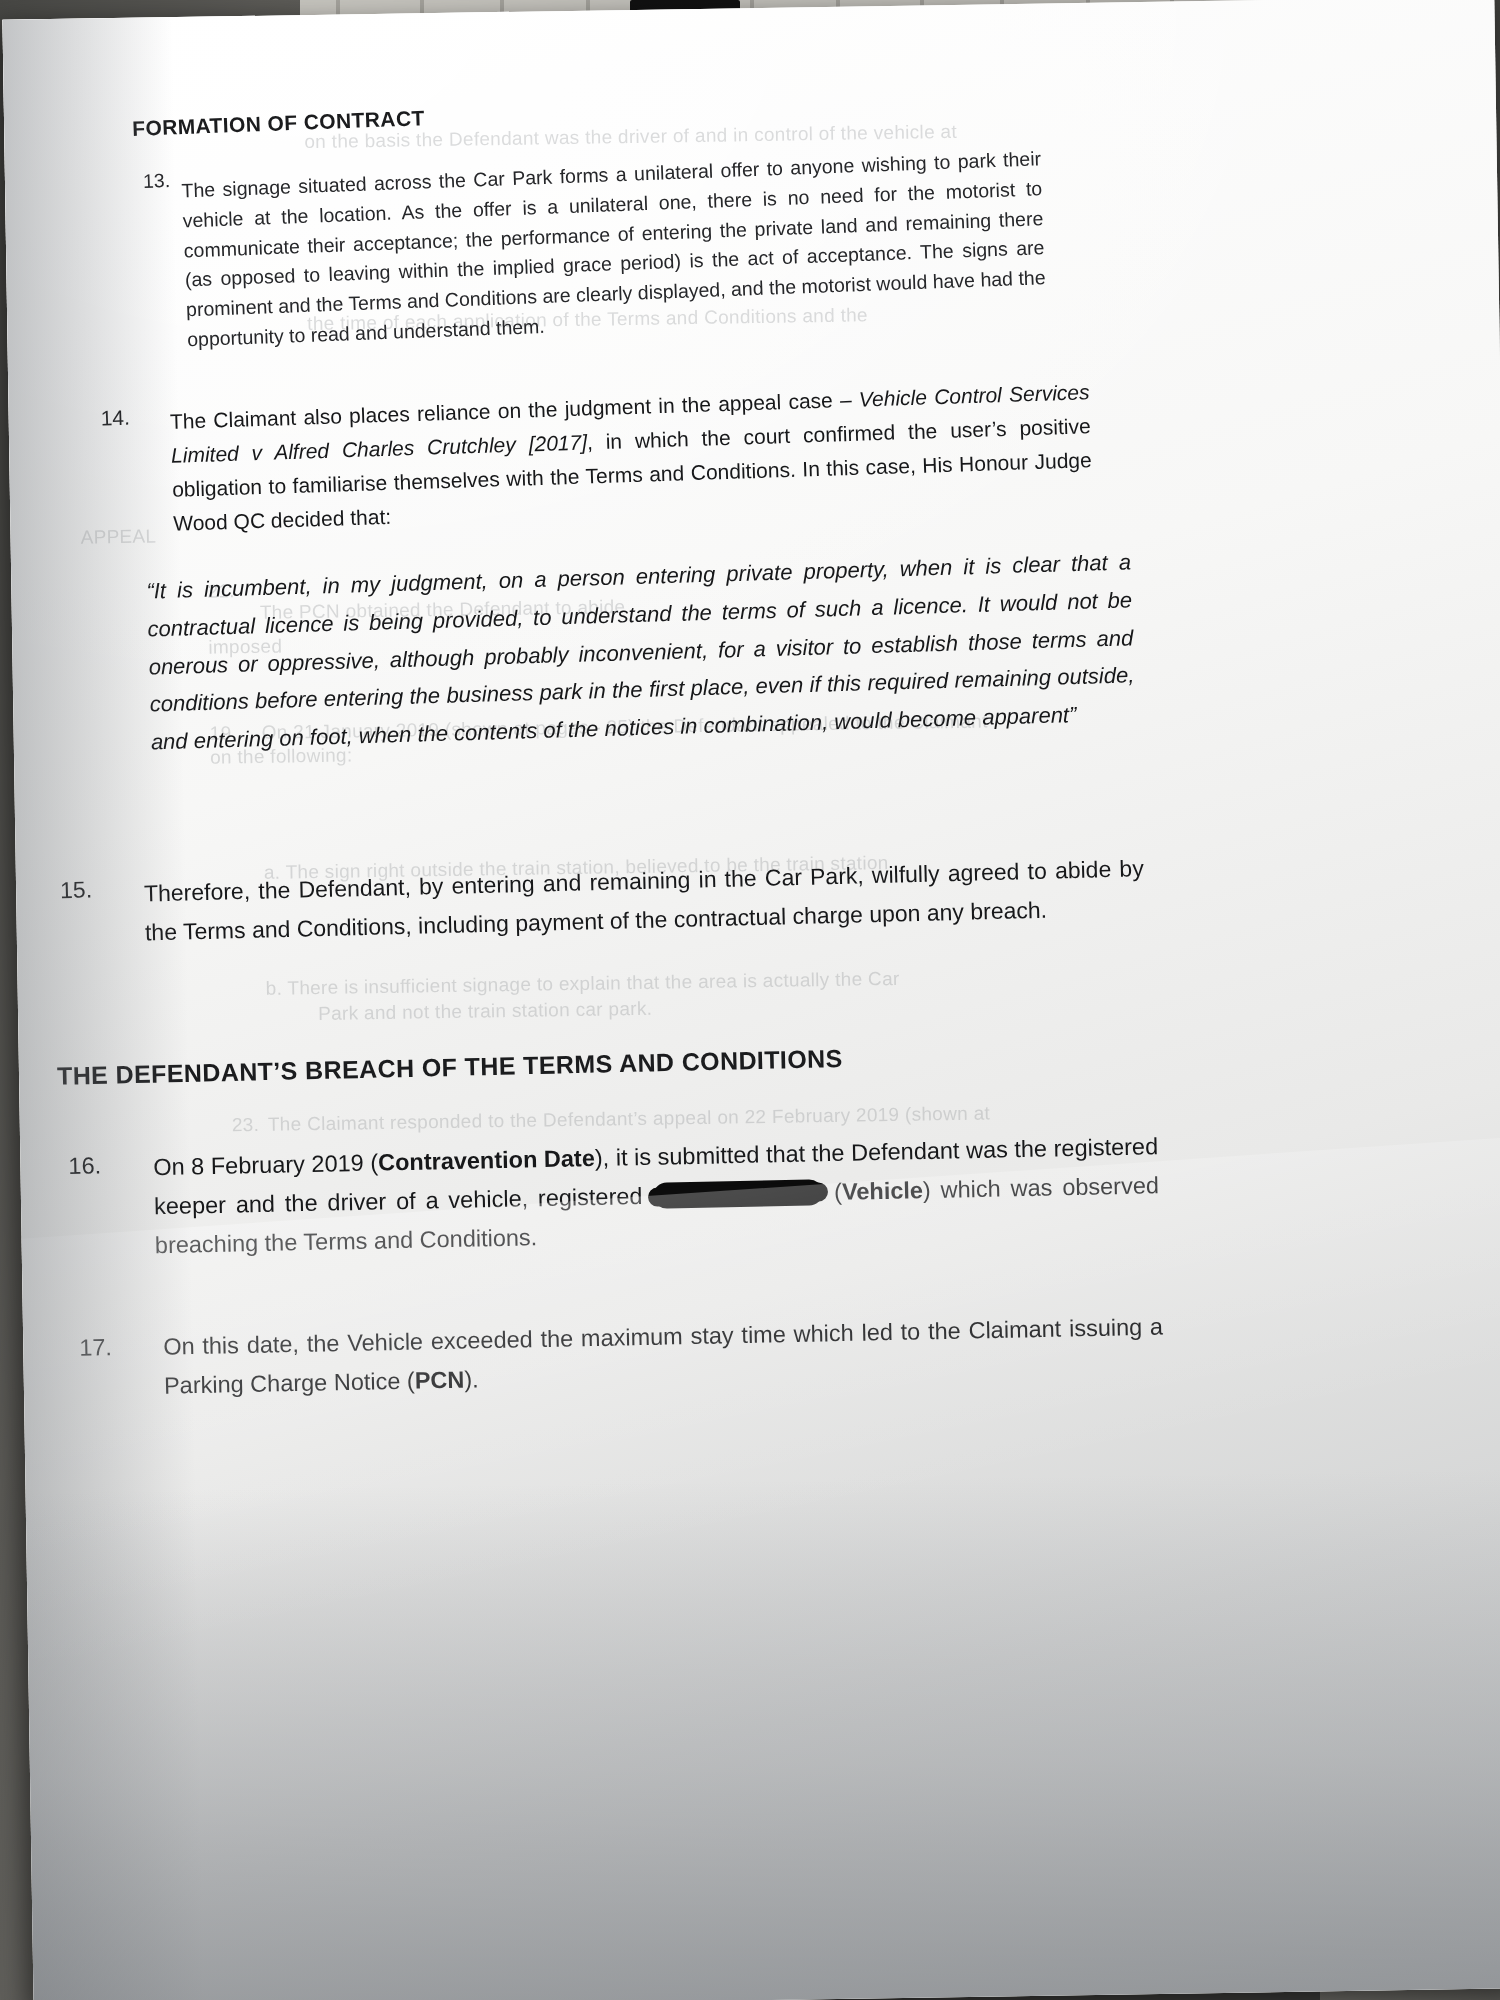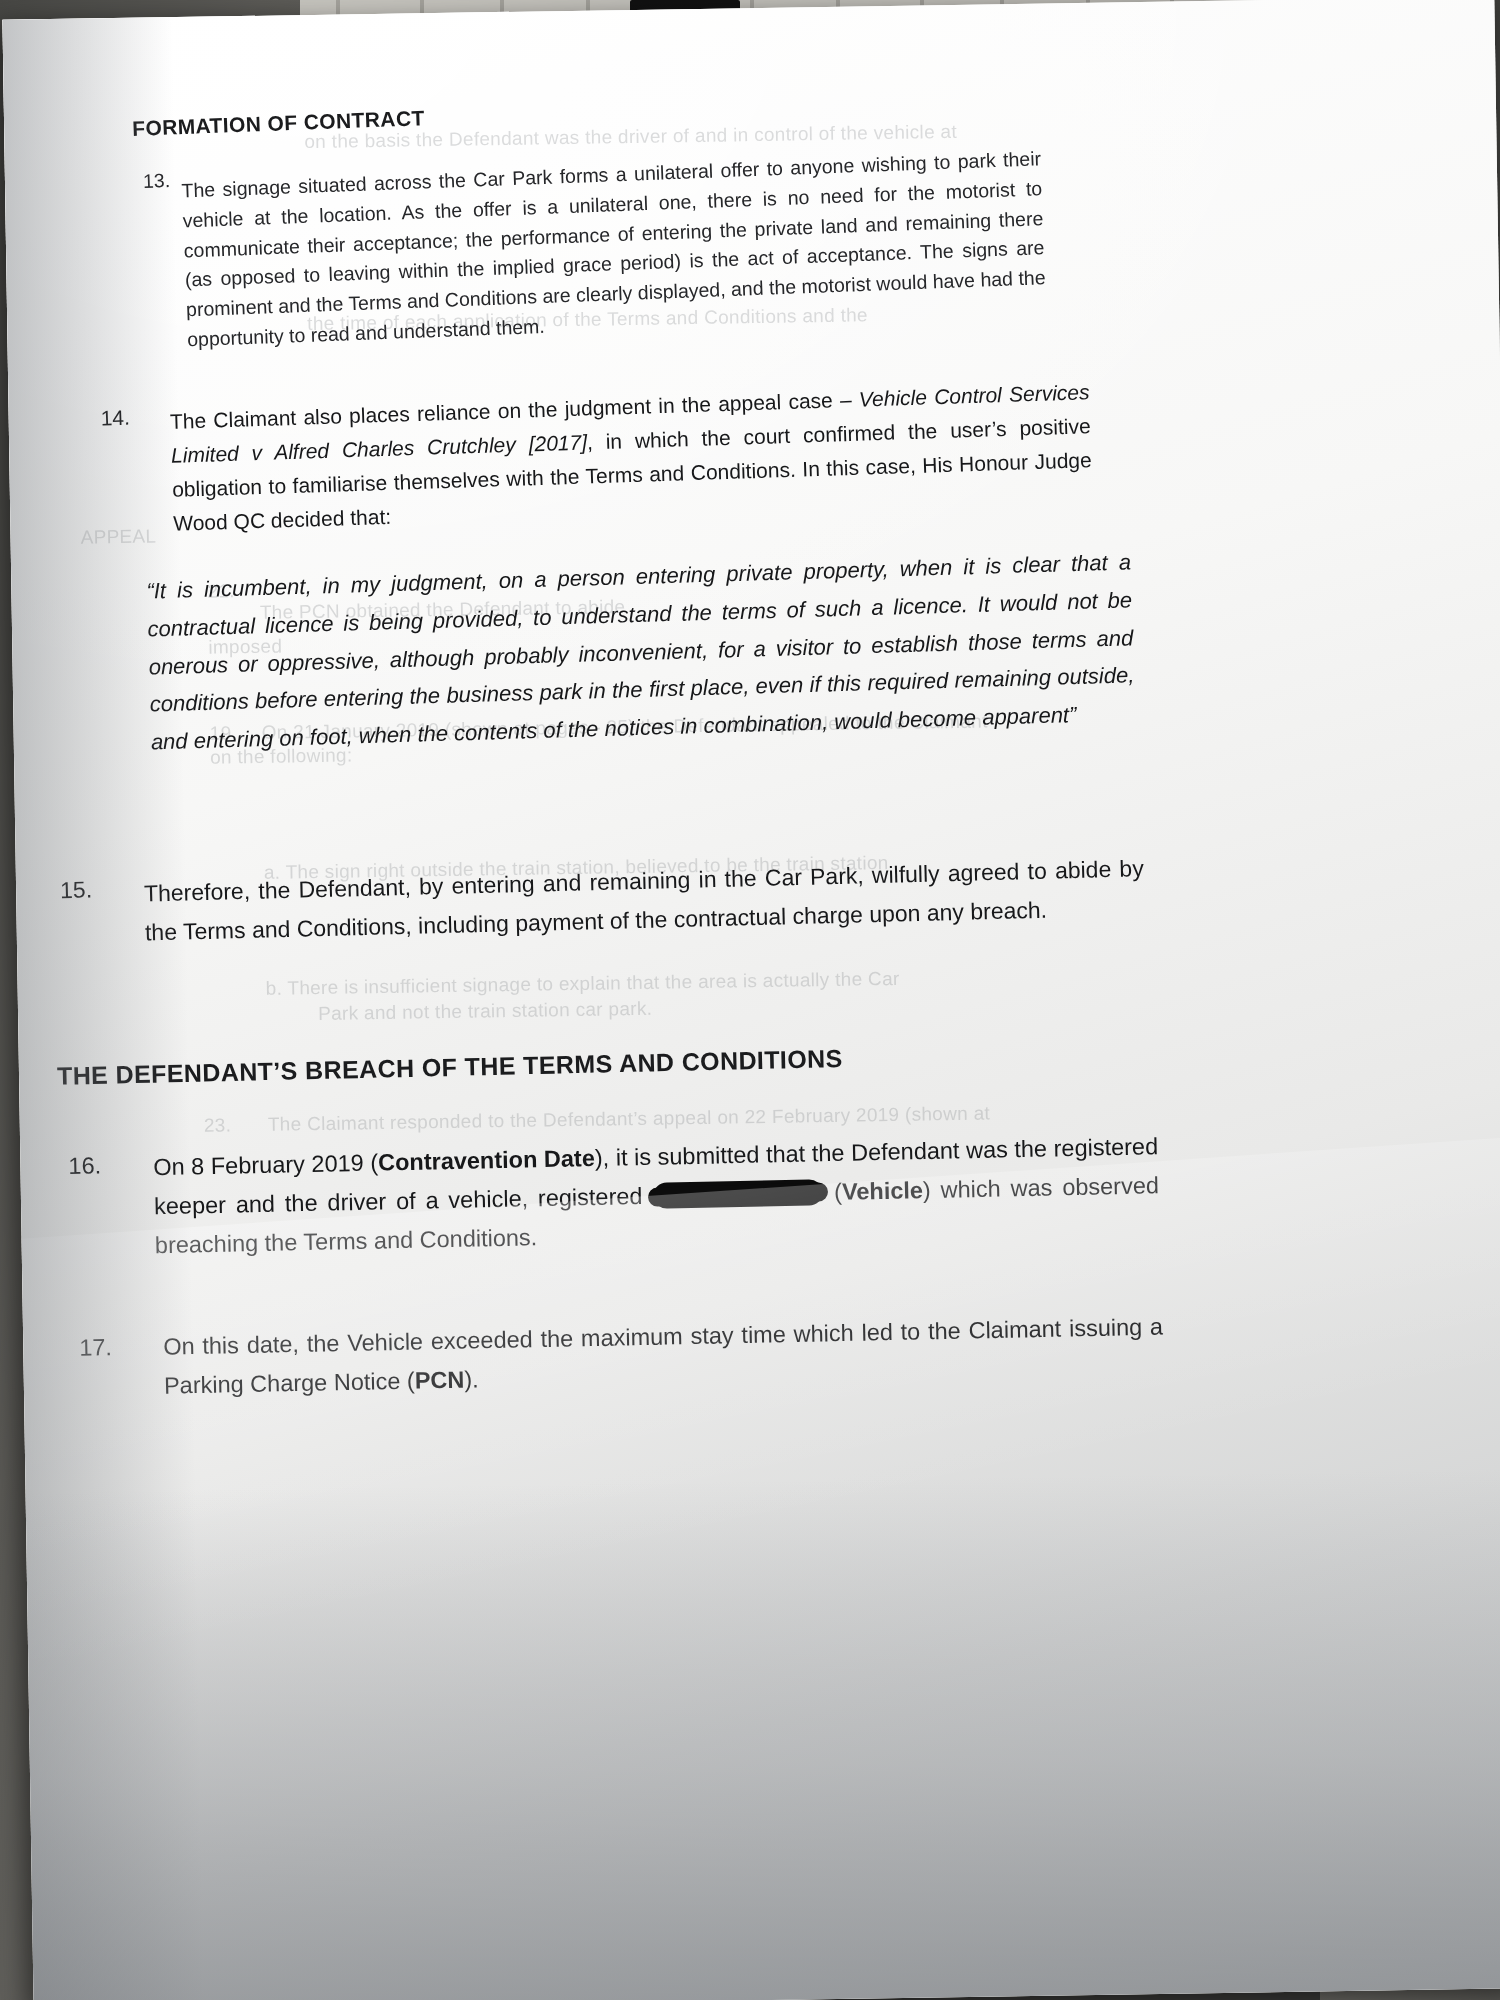--- a/index.html
+++ b/index.html
@@ -263,21 +263,21 @@
         <div class="bleed" style="left: 70px; top: 508px;">APPEAL</div>
         <div class="bleed" style="left: 196px; top: 564px;">21.</div>
         <div class="bleed" style="left: 248px; top: 586px;">The PCN obtained the Defendant to abide</div>
         <div class="bleed" style="left: 196px; top: 620px;">imposed</div>
         <div class="bleed" style="left: 196px; top: 706px;">19.</div>
         <div class="bleed" style="left: 248px; top: 706px;">On 21 January 2019 (shown at pages  -  25) the Defendant appealed to the Claimant</div>
         <div class="bleed" style="left: 196px; top: 730px;">on the following:</div>
         <div class="bleed" style="left: 248px; top: 846px;">a.  The sign right outside the train station, believed to be the train station</div>
         <div class="bleed" style="left: 248px; top: 962px;">b.  There is insufficient signage to explain that the area is actually the Car</div>
         <div class="bleed" style="left: 300px; top: 988px;">Park and not the train station car park.</div>
-        <div class="bleed" style="left: 184px; top: 1098px;">23.</div>
+        <div class="bleed" style="left: 212px; top: 1098px;">23.</div>
         <div class="bleed" style="left: 248px; top: 1098px;">The Claimant responded to the Defendant’s appeal on 22 February 2019 (shown at</div>
         <div class="bleed" style="left: 300px; top: 116px;">on the basis the Defendant was the driver of and in control of the vehicle at</div>
         <div class="bleed" style="left: 300px; top: 298px;">the time of each application of the Terms and Conditions and the</div>
       </div>
 
     <div class="content">
 
       <div class="heading h-formation">FORMATION OF CONTRACT</div>
 
       <div class="num n13">13.</div>

